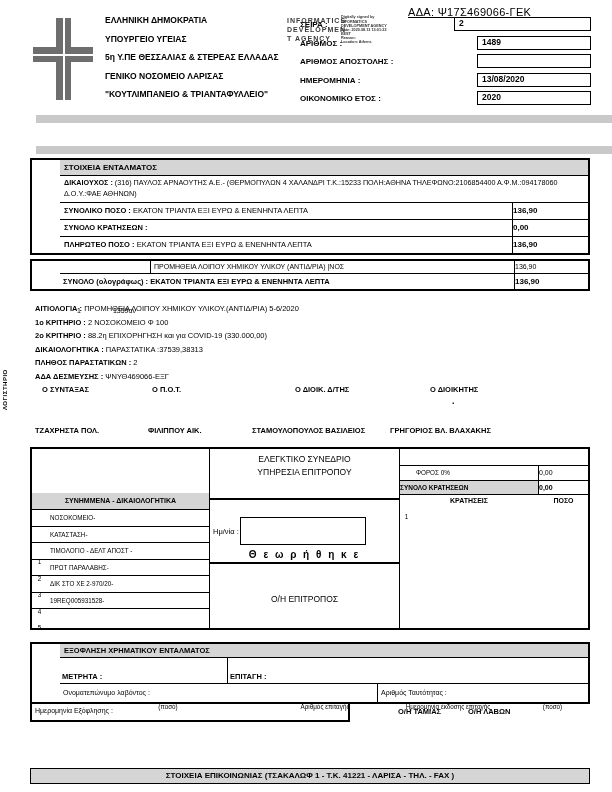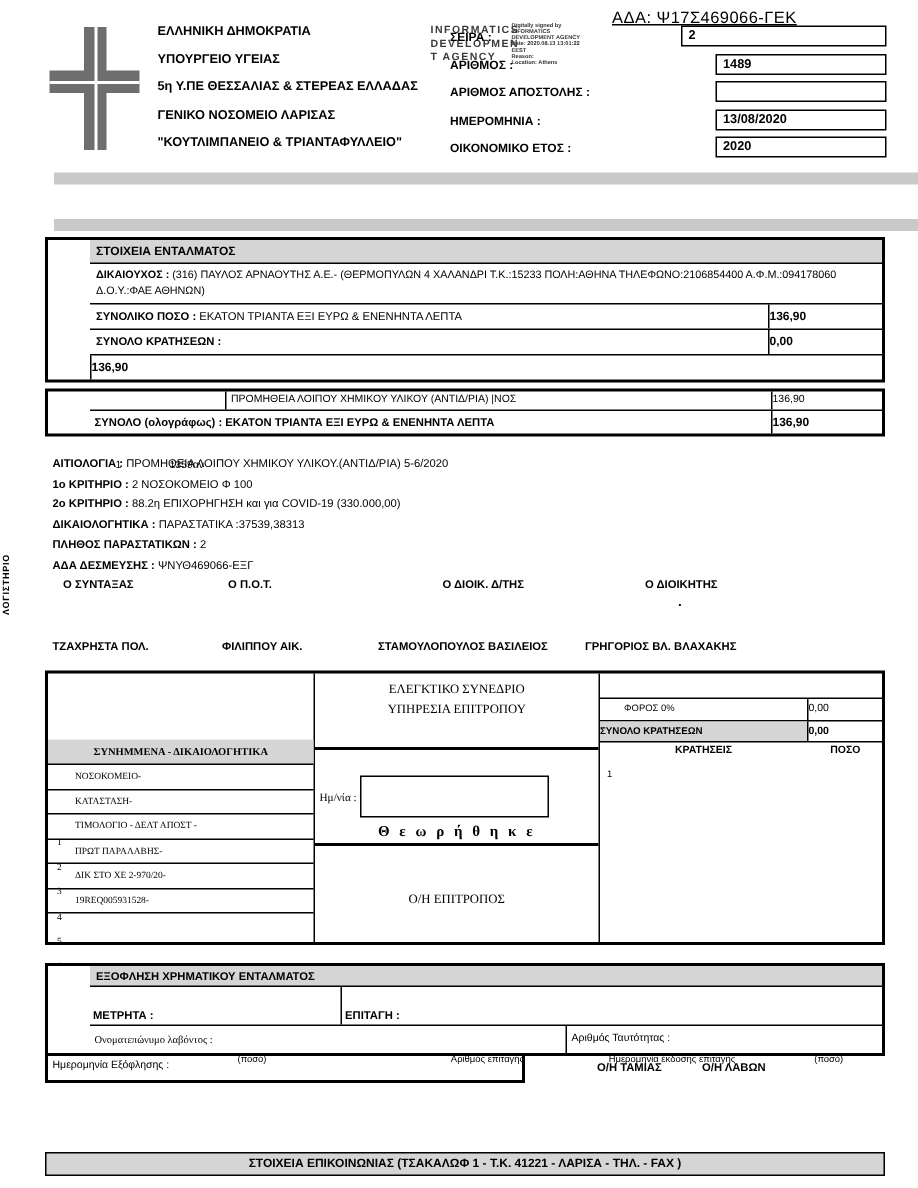--- a/index.html
+++ b/index.html
@@ -9,21 +9,21 @@
   .b{font-weight:bold;}
   .ctr{text-align:center;margin-top:44px;}
   .rt{text-align:left;}
   .pre{white-space:pre-line;}
   .gray{background:#d5d5d5;}
   .band{background:#c9c9c9;}
   .flex{display:flex;}
   .sect{position:absolute;border:2px solid #000;box-sizing:border-box;background:#fff;padding-left:28px;}
   .bb{border-bottom:1.5px solid #000;}
   .bl{border-left:1.5px solid #000;}
-  .br{border-right:1.5px solid #000;font-family:Liberation Serif, serif;}
+  .br{border-right:1.5px solid #000;}
 </style>
 </head>
 <body>
 
 <div id="page">
 
   <div class="abs" style="left:33px;top:18px;width:60px;height:82px">
     <div class="abs" style="left:23px;top:0;width:15px;height:82px;background:#6e6e6e"></div>
     <div class="abs" style="left:0;top:29px;width:60px;height:15px;background:#6e6e6e"></div>
     <div class="abs" style="left:29.5px;top:0;width:2px;height:82px;background:#fff"></div>
@@ -79,20 +79,21 @@
     <div class="bb" style="min-height:23px;font-size:7.2px;line-height:1.5;padding:2px 4px;box-sizing:border-box"><span class="b">ΔΙΚΑΙΟΥΧΟΣ :</span> <span>(316) ΠΑΥΛΟΣ ΑΡΝΑΟΥΤΗΣ Α.Ε.- (ΘΕΡΜΟΠΥΛΩΝ 4 ΧΑΛΑΝΔΡΙ Τ.Κ.:15233 ΠΟΛΗ:ΑΘΗΝΑ ΤΗΛΕΦΩΝΟ:2106854400 Α.Φ.Μ.:094178060 Δ.Ο.Υ.:ΦΑΕ ΑΘΗΝΩΝ)</span></div>
     <div class="flex bb" style="height:16px">
       <div style="flex:1;font-size:7.5px;line-height:16px;padding-left:4px"><span class="b">ΣΥΝΟΛΙΚΟ ΠΟΣΟ :</span> <span>ΕΚΑΤΟΝ ΤΡΙΑΝΤΑ ΕΞΙ ΕΥΡΩ &amp; ΕΝΕΝΗΝΤΑ ΛΕΠΤΑ</span></div>
       <div class="bl b rt" style="width:76px;font-size:8px;line-height:16px;padding-right:3px;box-sizing:border-box">136,90</div>
     </div>
     <div class="flex bb" style="height:16px">
       <div style="flex:1;font-size:7.5px;line-height:16px;padding-left:4px"><span class="b">ΣΥΝΟΛΟ ΚΡΑΤΗΣΕΩΝ :</span> <span></span></div>
       <div class="bl b rt" style="width:76px;font-size:8px;line-height:16px;padding-right:3px;box-sizing:border-box">0,00</div>
     </div>
     <div class="flex" style="height:16px">
+      <div style="flex:1;font-size:7.5px;line-height:16px;padding-left:4px"><span class="b">ΠΛΗΡΩΤΕΟ ΠΟΣΟ :</span> <span>ΕΚΑΤΟΝ ΤΡΙΑΝΤΑ ΕΞΙ ΕΥΡΩ &amp; ΕΝΕΝΗΝΤΑ ΛΕΠΤΑ</span></div>
       <div class="bl b rt" style="width:76px;font-size:8px;line-height:16px;padding-right:3px;box-sizing:border-box">136,90</div>
     </div>
   </div>
 
   <div class="sect" style="left:30px;top:259px;width:560px">
     <div class="flex bb" style="height:12px;font-size:7px;line-height:12px">
       <div class="ctr" style="width:38px">1</div>
       <div class="bl ctr" style="width:52px;box-sizing:border-box">1359αν</div>
       <div class="bl" style="flex:1;padding-left:3px;box-sizing:border-box;white-space:nowrap;overflow:hidden">ΠΡΟΜΗΘΕΙΑ ΛΟΙΠΟΥ ΧΗΜΙΚΟΥ ΥΛΙΚΟΥ (ΑΝΤΙΔ/ΡΙΑ)   |ΝΟΣ</div>
       <div class="bl rt" style="width:74px;padding-right:3px;box-sizing:border-box">136,90</div>

